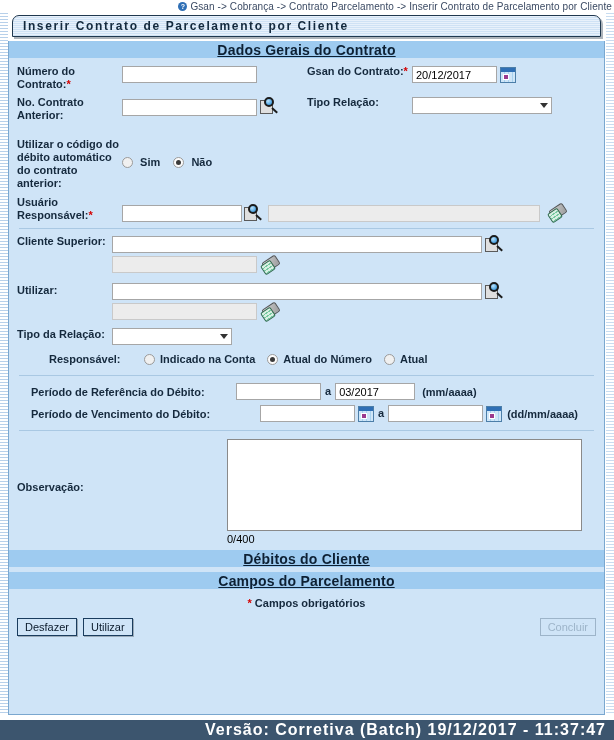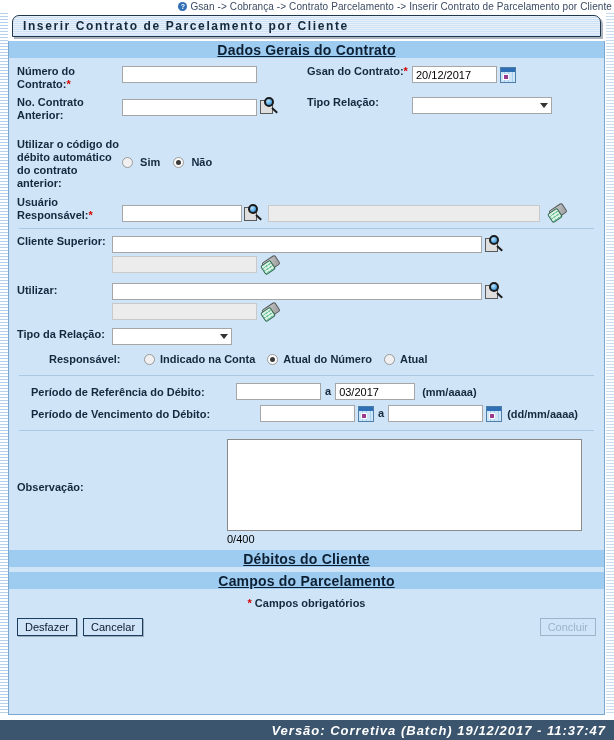--- a/index.html
+++ b/index.html
@@ -195,21 +195,21 @@
     border:none;border-top:1px solid #a9c8e3;margin:6px 2px 6px 2px;
   }
 
   
   .footer{
     position:absolute;left:0;bottom:0;width:614px;height:20px;
     background:#3c556e;color:#ffffff;
     display:flex;align-items:center;justify-content:flex-end;
     box-sizing:border-box;padding-right:8px;
   }
-  .footer span{font-size:13px;font-weight:bold;letter-spacing:1px;font-style:italic;}
+  .footer span{font-size:16px;font-weight:bold;letter-spacing:1px;}
   .footer-gap{
     position:absolute;left:0;bottom:20px;width:614px;height:5px;background:#ffffff;
   }
 
   
   .row{display:flex;align-items:flex-start;}
 </style>
 </head>
 <body>
 
@@ -415,21 +415,21 @@
         <span>Campos do Parcelamento</span>
       </div>
 
       <div style="text-align:center;margin-top:8px;">
         <span class="req">*</span>
         <span class="lbl-norm">Campos obrigatórios</span>
       </div>
 
       <div style="display:flex;align-items:center;margin-top:9px;padding:0 8px;">
         <button class="btn">Desfazer</button>
-        <button class="btn" style="margin-left:6px;">Cancelar</button>
+        <button class="btn" style="margin-left:6px;">Utilizar</button>
         <span style="flex:1;"></span>
         <button class="btn disabled" disabled="">Concluir</button>
       </div>
 
     </div>
   </div>
 
   <div class="footer-gap"></div>
   <div class="footer">
     <span>Versão: Corretiva (Batch) 19/12/2017 - 11:37:47</span>

